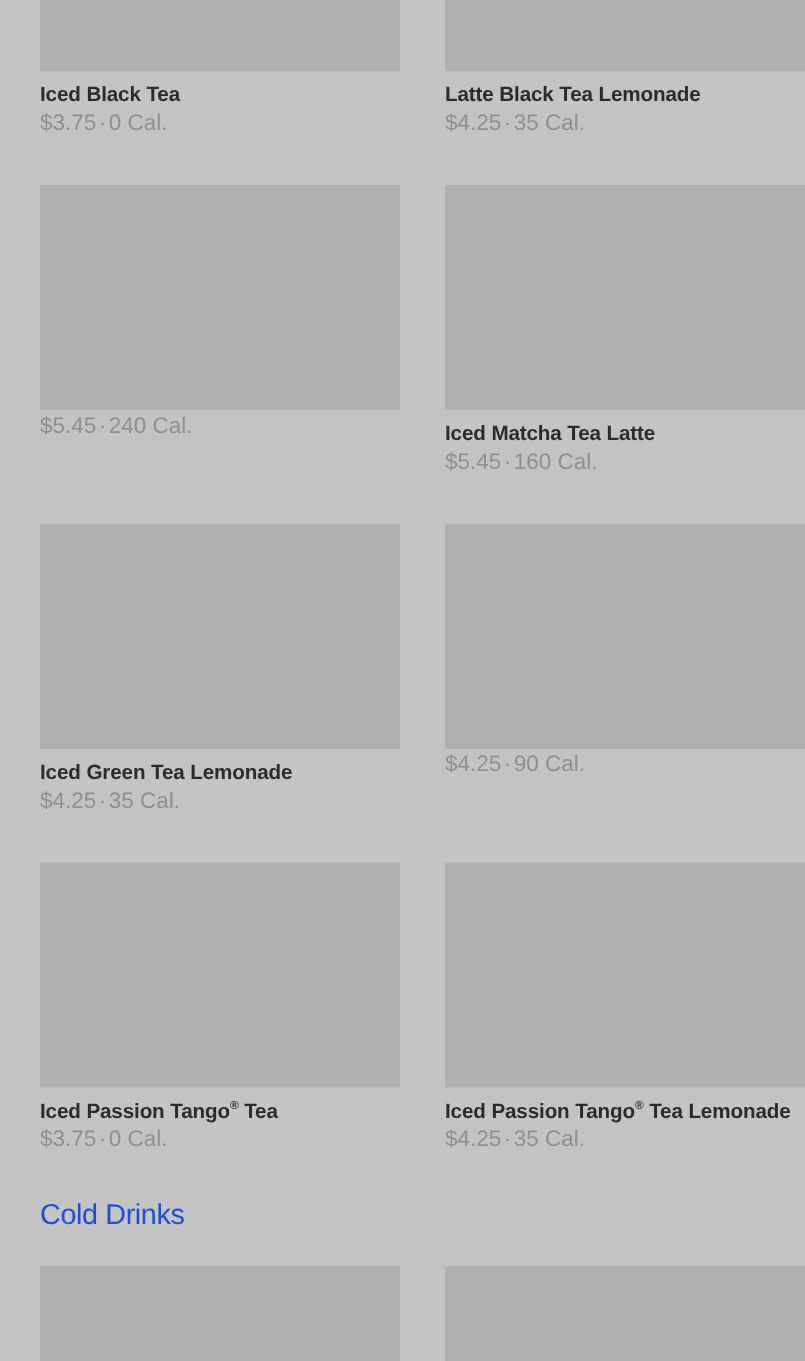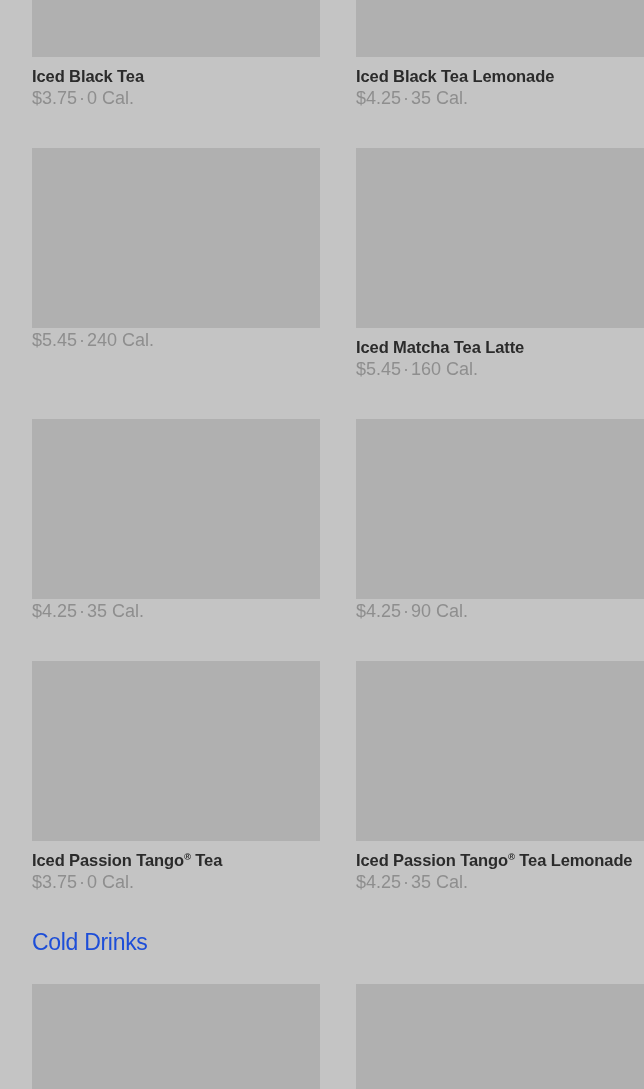--- a/index.html
+++ b/index.html
@@ -105,21 +105,21 @@
     <div class="card">
       <div class="card-image"></div>
       <div class="card-title">Iced Black Tea</div>
       <div class="card-meta">
         <span>$3.75</span><span class="dot">·</span><span>0 Cal.</span>
       </div>
     </div>
 
     <div class="card">
       <div class="card-image"></div>
-      <div class="card-title">Iced Black Tea Lemonade</div>
+      <div class="card-title">Latte Black Tea Lemonade</div>
       <div class="card-meta">
         <span>$4.25</span><span class="dot">·</span><span>35 Cal.</span>
       </div>
     </div>
 
   </div>
 
   <div class="row-gap-cards"></div>
 
   <div class="grid">
@@ -140,20 +140,21 @@
     </div>
 
   </div>
 
   <div class="row-gap-cards"></div>
 
   <div class="grid">
 
     <div class="card">
       <div class="card-image"></div>
+      <div class="card-title">Iced Green Tea Lemonade</div>
       <div class="card-meta">
         <span>$4.25</span><span class="dot">·</span><span>35 Cal.</span>
       </div>
     </div>
 
     <div class="card">
       <div class="card-image"></div>
       <div class="card-meta">
         <span>$4.25</span><span class="dot">·</span><span>90 Cal.</span>
       </div>

